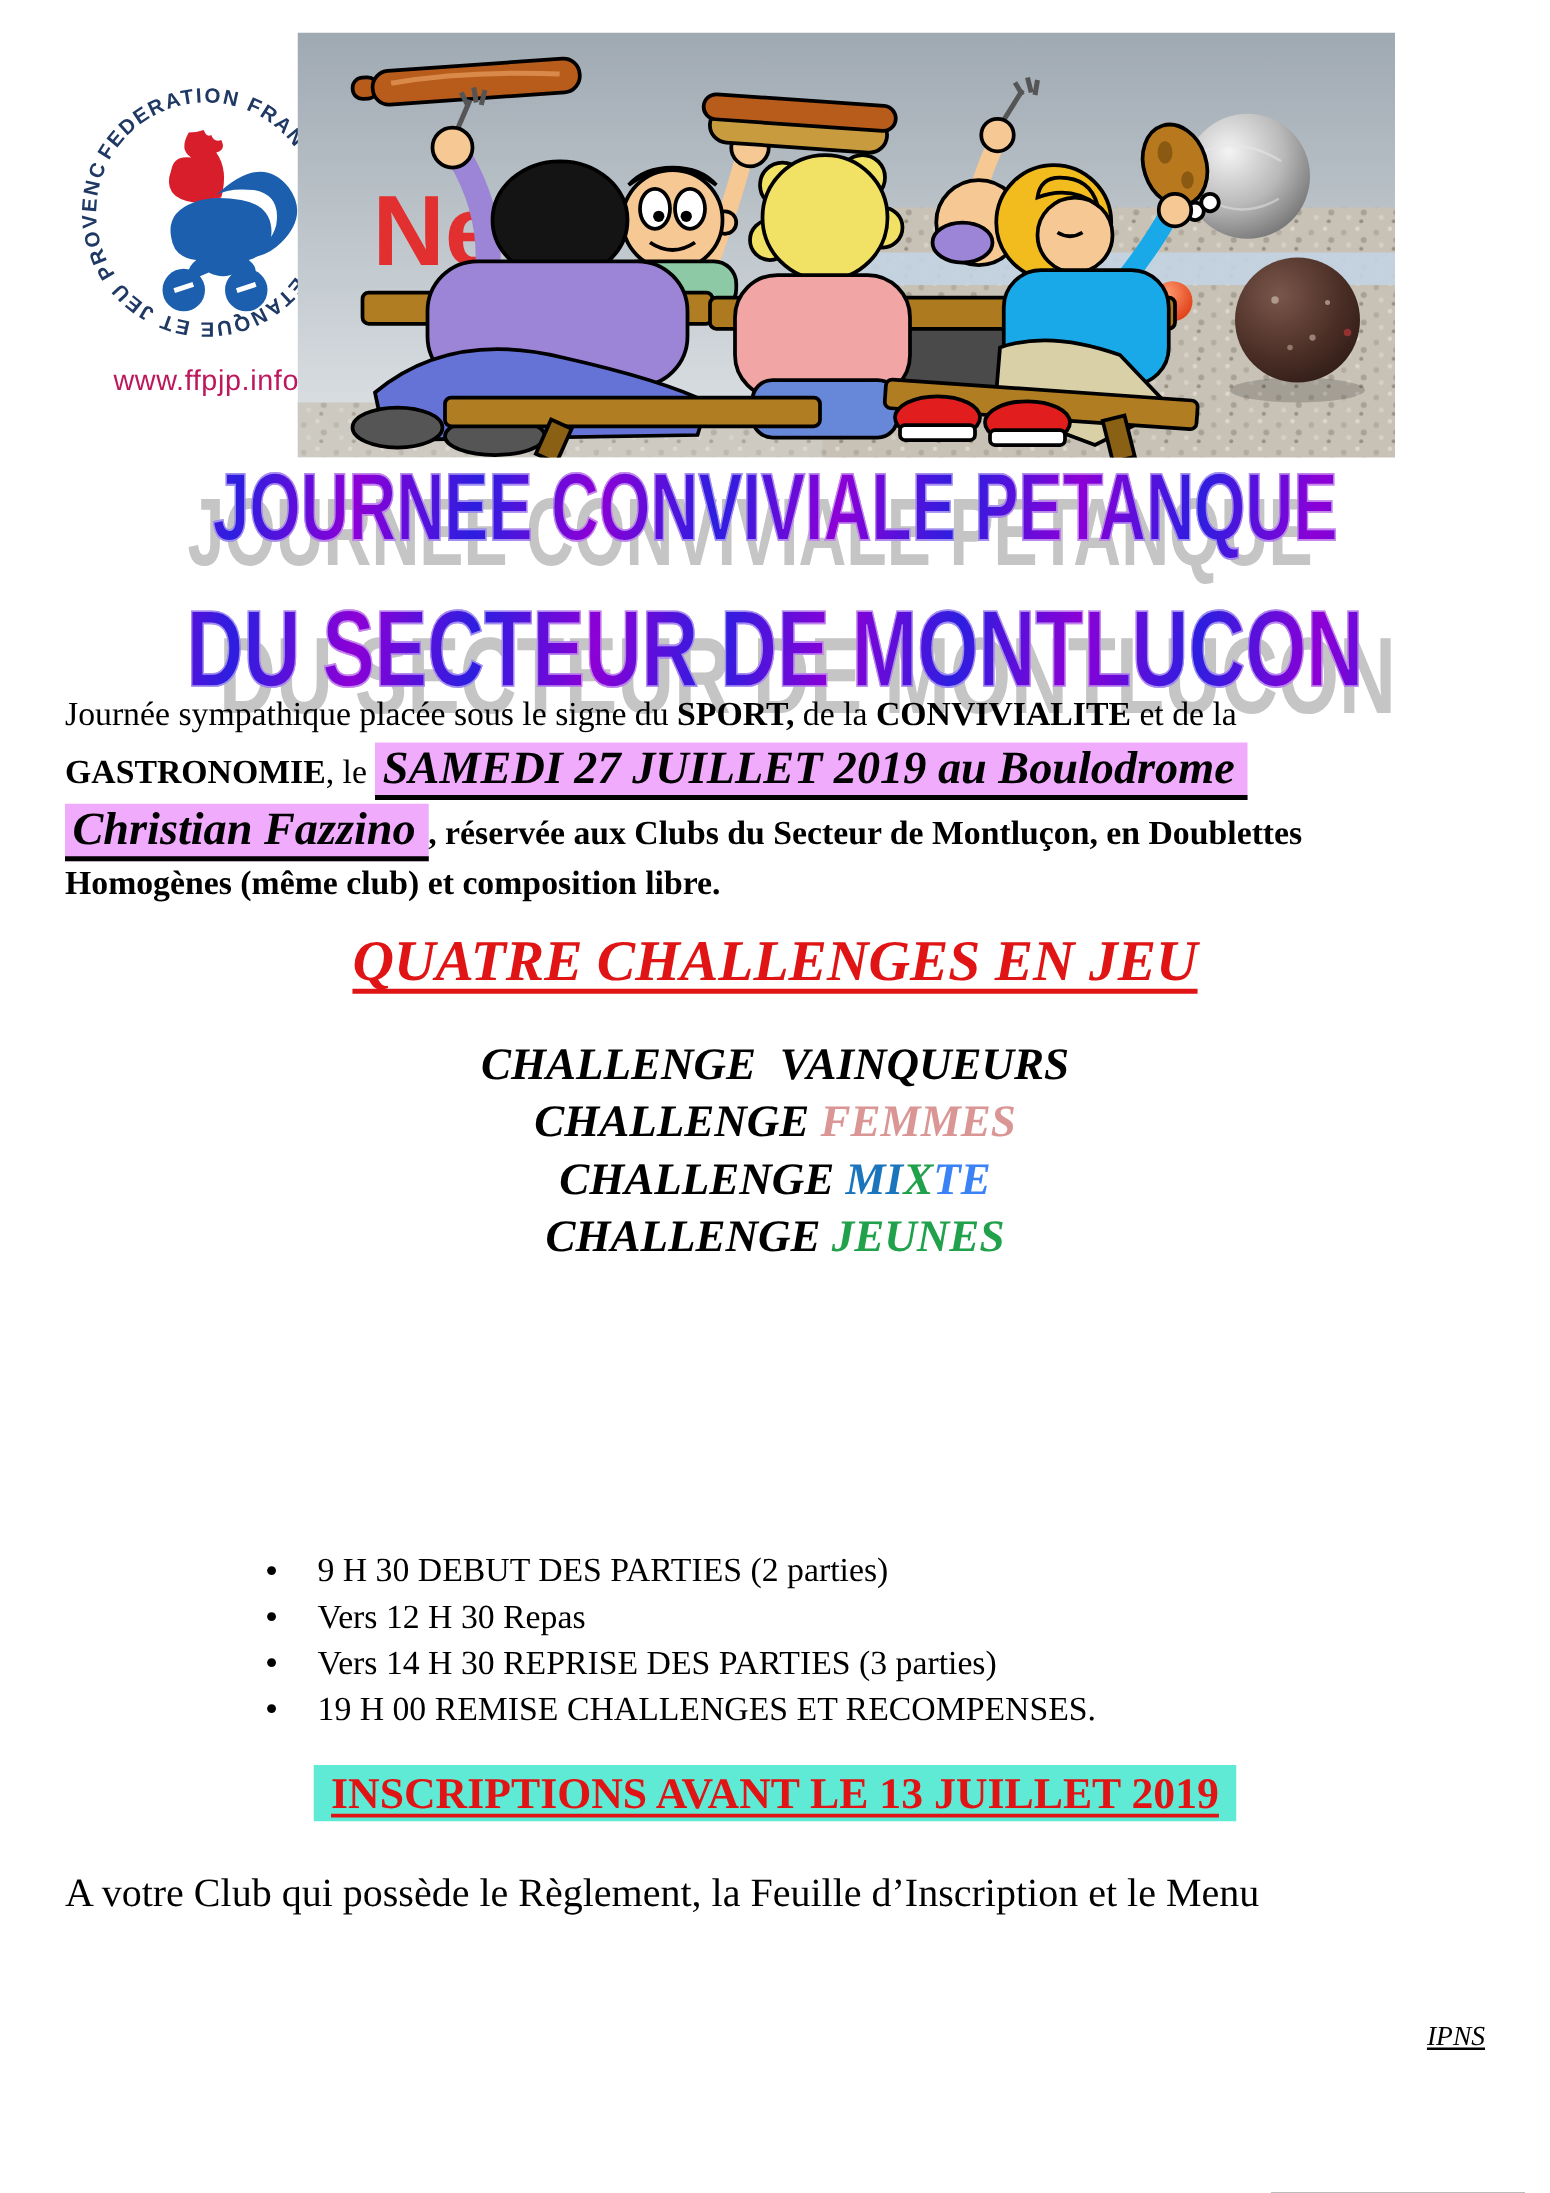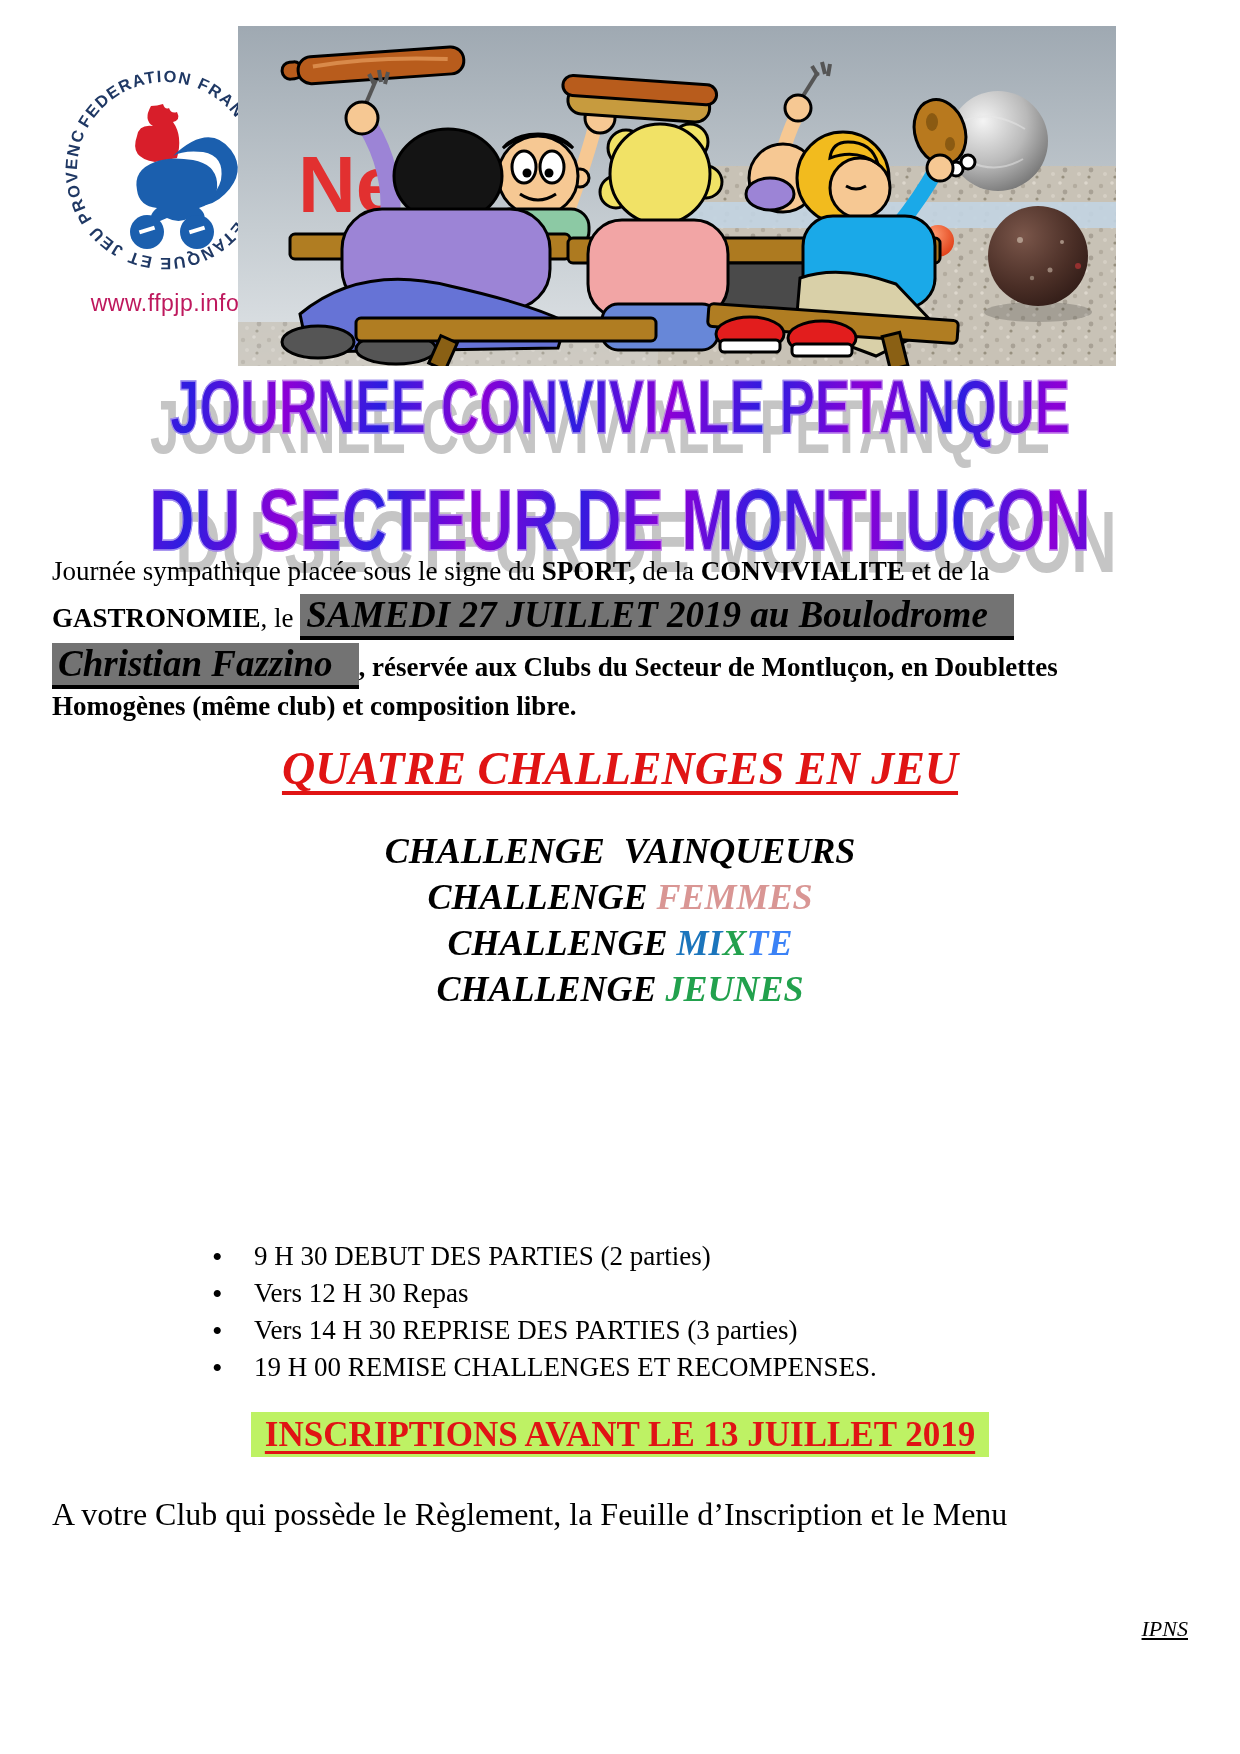--- a/index.html
+++ b/index.html
@@ -26,22 +26,22 @@
   }
   .wordart1{height:96px;font-size:53px;transform:scaleY(1.45);transform-origin:top center;}
   .wordart1 .wa-shadow{transform:translate(-20px,14px);}
   .wordart2{height:104px;font-size:63px;transform:scaleY(1.38);transform-origin:top center;margin-top:12px;}
   .wordart2 .wa-shadow{transform:translate(26px,16px);}
 
   
   .intro{position:absolute;left:52px;top:556px;width:1145px;font-size:27px;}
   .intro .ln{margin:0 0 6px 0;}
   .b{font-weight:bold;}
-  .hl-big{background:#737373;font-weight:bold;font-style:italic;font-size:37px;
-          border-bottom:4px solid #000;padding:0 26px 1px 6px;}
+  .hl-big{background:#f0abfc;font-weight:bold;font-style:italic;font-size:37px;
+          border-bottom:4px solid #000;padding:0 10px 1px 6px;}
   .ln2{margin-top:10px;}
   .ln3{margin-top:14px;}
   .ln4{margin-top:10px;}
 
   
   .quatre{position:absolute;left:0;top:742px;width:1240px;text-align:center;
           font-size:46px;font-weight:bold;font-style:italic;
           text-decoration:underline;text-decoration-thickness:4px;text-underline-offset:7px;}
   .challenges{position:absolute;left:0;top:828px;width:1240px;text-align:center;}
   .ch-line{font-size:36px;font-weight:bold;font-style:italic;line-height:46px;white-space:pre;}
@@ -50,21 +50,21 @@
   .prog-wrap{position:absolute;left:0;top:1142px;width:1240px;text-align:center;}
   .prog-head{display:inline-block;background:#ffff00;font-size:35px;font-weight:bold;font-style:italic;
              padding:4px 16px 2px 12px;}
   .prog-head span{text-decoration:underline;text-decoration-thickness:3px;text-underline-offset:5px;}
 
   .bullets{position:absolute;left:212px;top:1238px;width:900px;font-size:27px;}
   .bullet-row{position:relative;padding-left:42px;line-height:37px;}
   .bullet-row::before{content:"\2022";position:absolute;left:0;top:0;font-size:30px;}
 
   .insc-wrap{position:absolute;left:0;top:1412px;width:1240px;text-align:center;}
-  .inscriptions{display:inline-block;background:#bef264;font-size:35px;font-weight:bold;
+  .inscriptions{display:inline-block;background:#5eead4;font-size:35px;font-weight:bold;
                 padding:3px 14px 2px 14px;
                 text-decoration:underline;text-decoration-thickness:3px;text-underline-offset:5px;}
 
   .club-line{position:absolute;left:52px;top:1496px;width:1140px;font-size:32px;}
   .contact-line{position:absolute;left:52px;top:1572px;width:1140px;font-size:24px;}
   .contact-name{margin-left:36px;}
   .ipns{position:absolute;right:52px;top:1616px;font-size:22px;font-weight:normal;font-style:italic;
         text-decoration:underline;}
 </style>
 </head>

